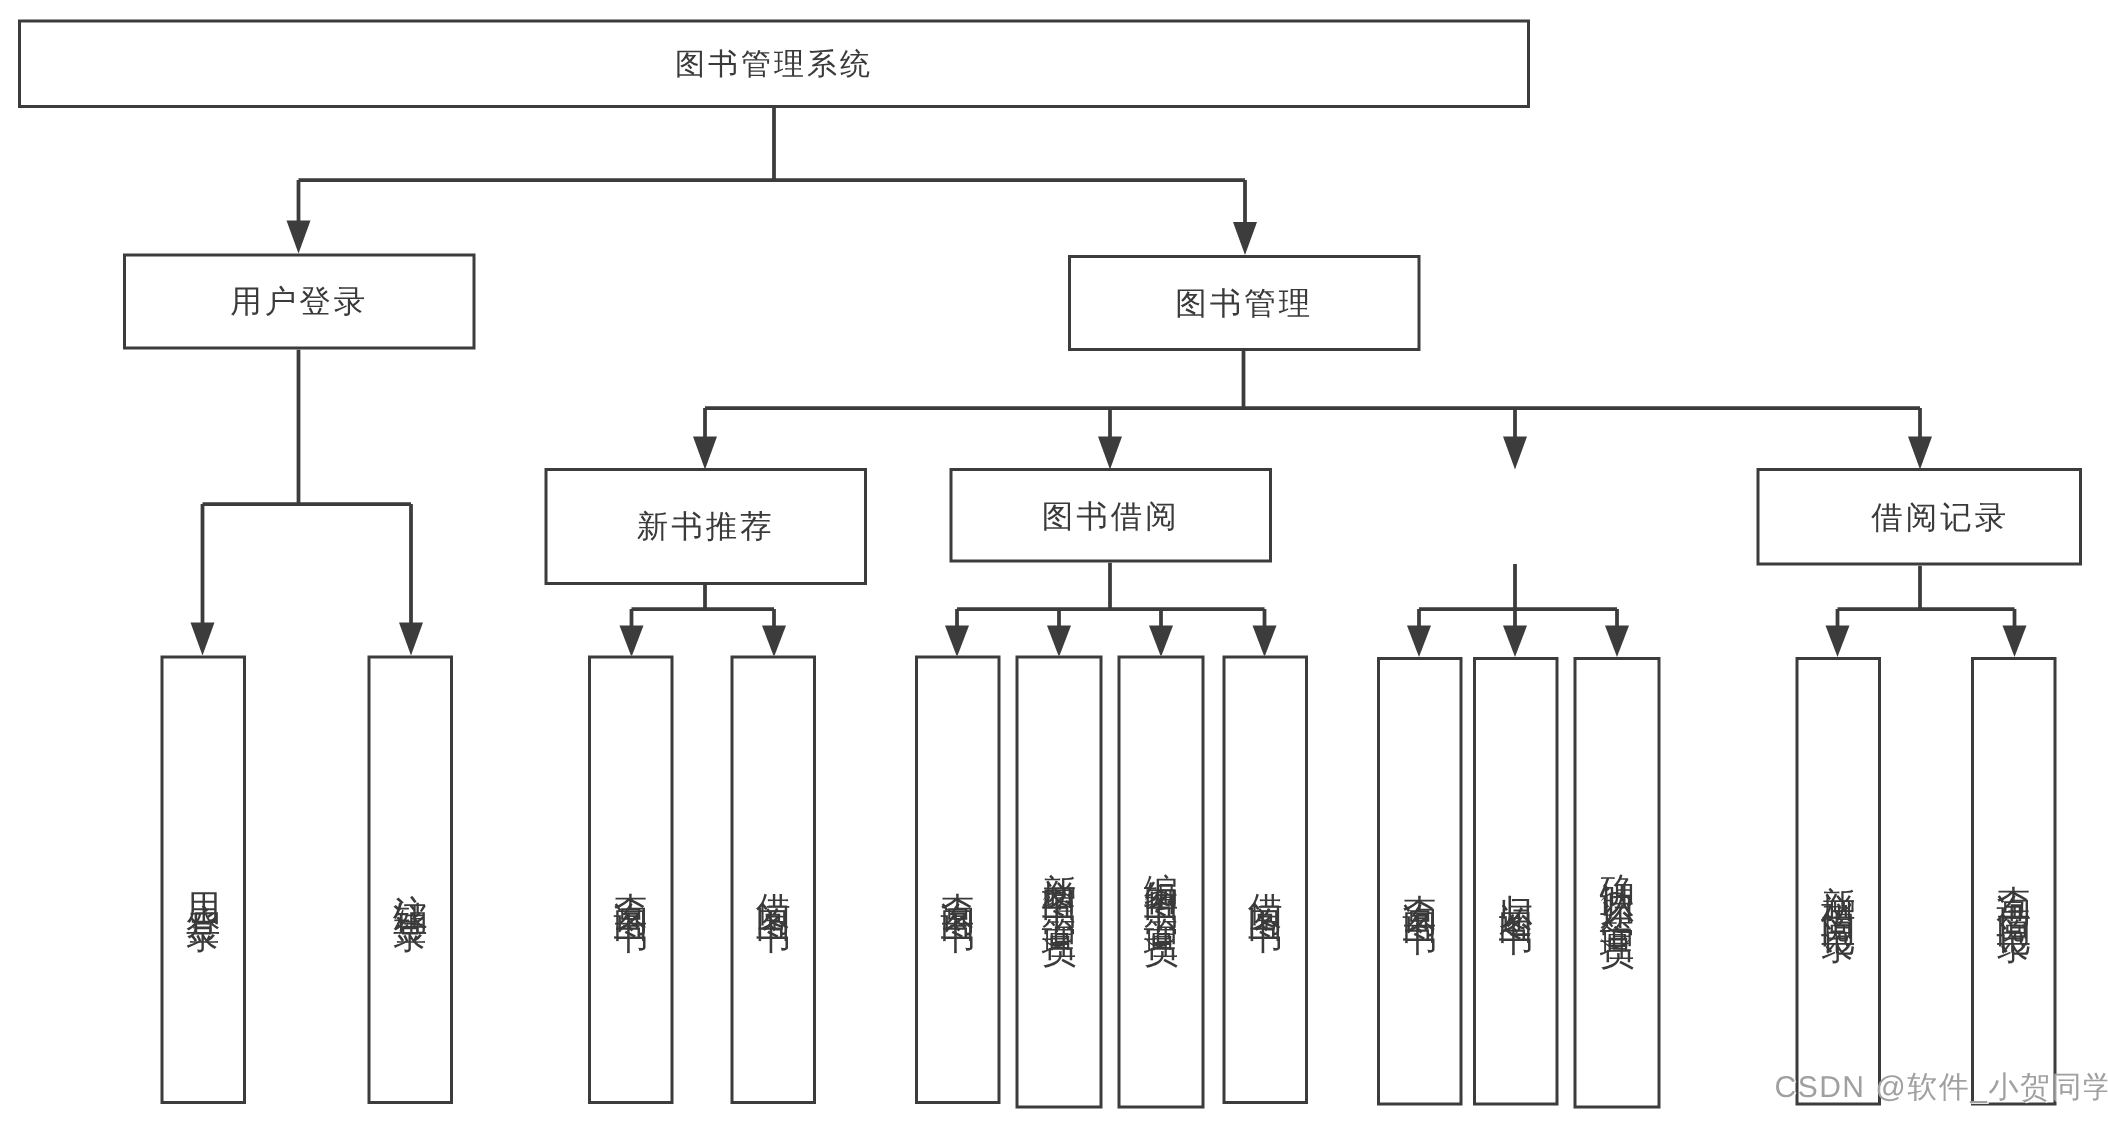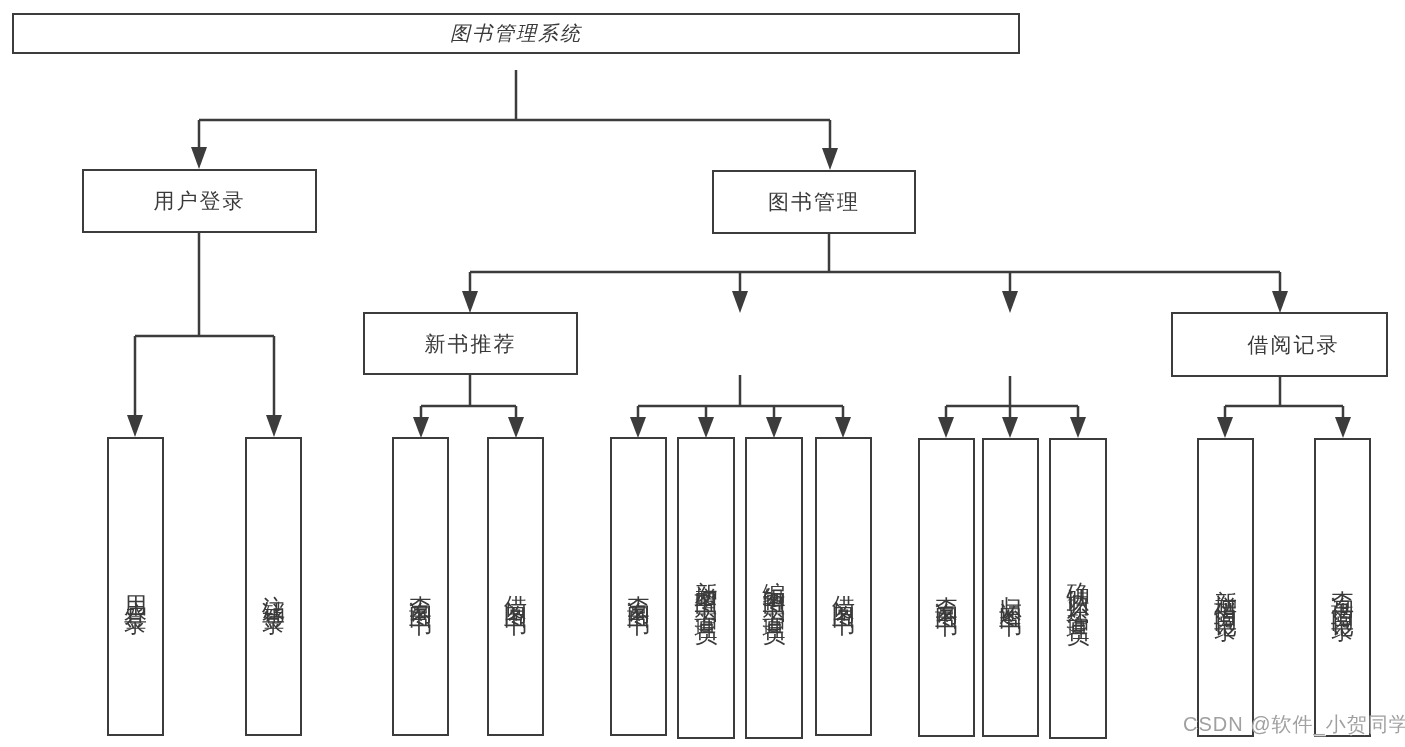--- a/index.html
+++ b/index.html
@@ -100,26 +100,27 @@
       <polygon points="774,438 766,417 782,417"></polygon>
       <polygon points="843,438 835,417 851,417"></polygon>
       <polygon points="946,438 938,417 954,417"></polygon>
       <polygon points="1010,438 1002,417 1018,417"></polygon>
       <polygon points="1078,438 1070,417 1086,417"></polygon>
       <polygon points="1225,438 1217,417 1233,417"></polygon>
       <polygon points="1343,438 1335,417 1351,417"></polygon>
     </g>
   </svg>
 
-  <div class="box hbox root" style="left:12px; top:13px; width:1008px; height:41px;font-style:italic;">图书管理系统</div>
+  <div class="box hbox root" style="left:12px; top:13px; width:1008px; height:59px;">图书管理系统</div>
 
   <div class="box hbox" style="left:82px; top:169px; width:235px; height:64px;">用户登录</div>
-  <div class="box hbox" style="left:712px; top:170px; width:204px; height:64px;">图书管理</div>
+  <div class="box hbox" style="left:712px; top:170px; width:235px; height:64px;">图书管理</div>
 
-  <div class="box hbox" style="left:363px; top:312px; width:215px; height:63px;">新书推荐</div>
+  <div class="box hbox" style="left:363px; top:312px; width:215px; height:78px;">新书推荐</div>
+  <div class="box hbox" style="left:633px; top:312px; width:215px; height:63px;">图书借阅</div>
   <div class="box hbox" style="left:1171px; top:312px; width:217px; height:65px;padding-left:28px;">借阅记录</div>
 
   <div class="box vbox" style="left:107px; top:437px; width:57px; height:299px;">用户登录</div>
   <div class="box vbox" style="left:245px; top:437px; width:57px; height:299px;">注销登录</div>
 
   <div class="box vbox" style="left:392px; top:437px; width:57px; height:299px;">查询图书</div>
   <div class="box vbox" style="left:487px; top:437px; width:57px; height:299px;">借阅图书</div>
 
   <div class="box vbox" style="left:610px; top:437px; width:57px; height:299px;">查询图书</div>
   <div class="box vbox" style="left:677px; top:437px; width:58px; height:302px;">新增图书（管理员）</div>

